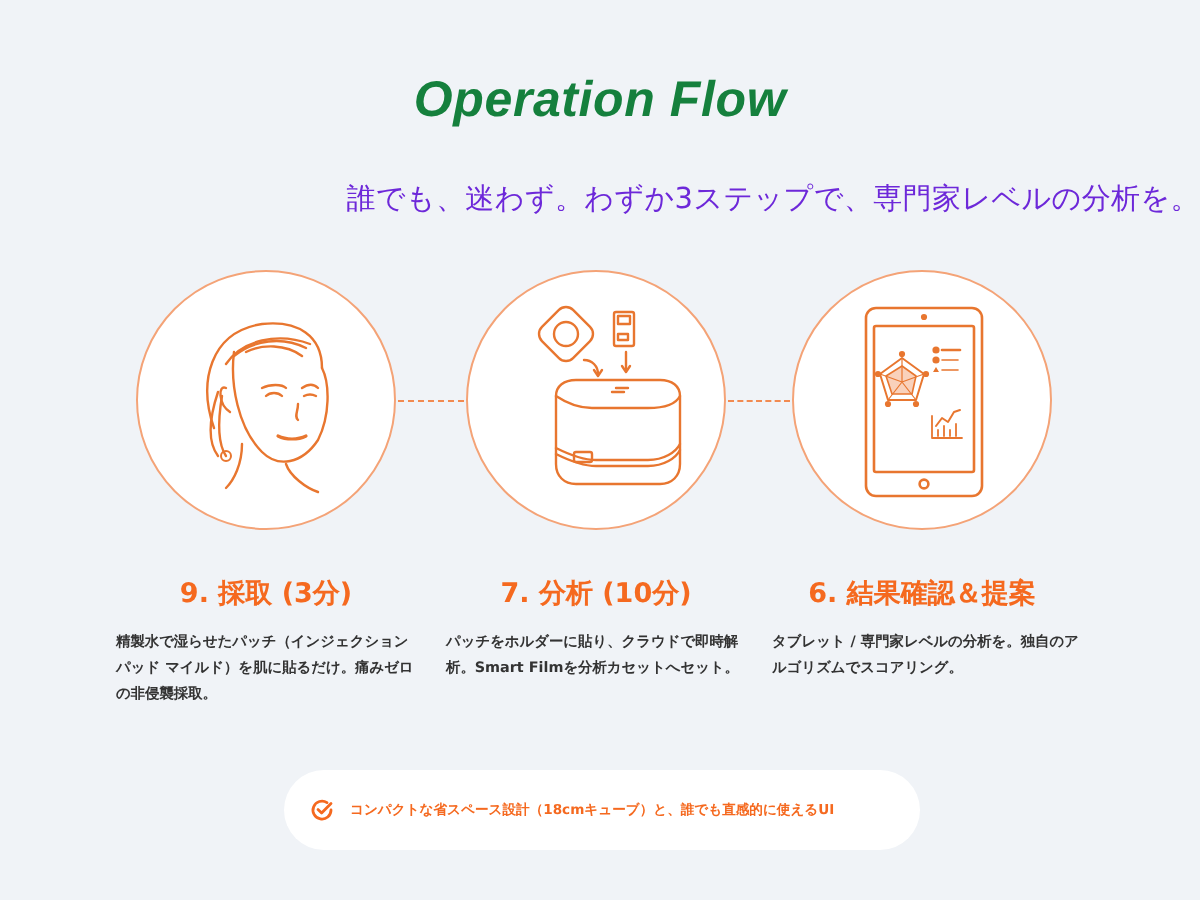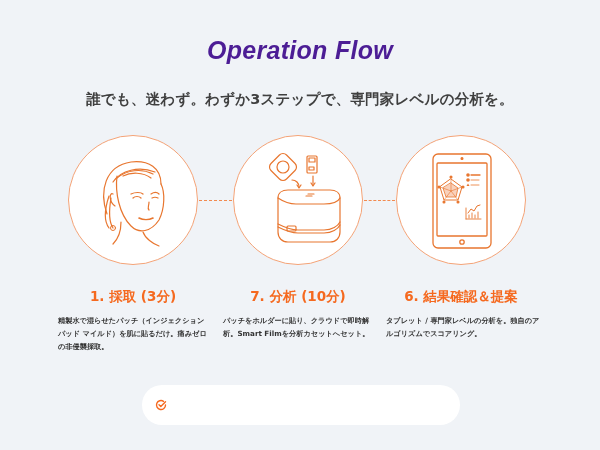--- a/index.html
+++ b/index.html
@@ -8,27 +8,27 @@
       background: #f0f3f7;
       font-family: "DejaVu Sans", "Liberation Sans", sans-serif;
       position: relative;
       color: #222;
     }
     .title {
       position: absolute; left: 0; right: 0; top: 36px;
       text-align: center;
       font-family: "Liberation Sans", sans-serif;
       font-weight: bold; font-style: italic;
-      font-size: 25px; color: #4c1d95;
+      font-size: 25px; color: #15803d;
       letter-spacing: 0.3px;
     }
     .subtitle {
       position: absolute; left: 0; right: 0; top: 90px;
-      text-align: center;
-      font-weight: bold; font-size: 14.5px; color: #404040;
+      text-align: right;
+      font-weight: normal; font-size: 14.5px; color: #6d28d9;
       letter-spacing: 0.2px;
     }
     .circle {
       position: absolute; top: 135px;
       width: 130px; height: 130px; border-radius: 50%;
       background: #fff;
       border: 1.3px solid #f4a377;
     }
     .c1 { left: 68px; }
     .c2 { left: 233px; }
@@ -151,26 +151,27 @@
     <path d="M74 44 L82 44" stroke-width="0.8"></path>
     <path d="M69.5 50 L71 47.5 L72.5 50 Z" fill="#e8762f" stroke="none"></path>
     <path d="M74 49 L82 49" stroke-width="0.8"></path>
 
     <path d="M69 83 L69 72 M69 83 L84 83" stroke-width="0.9"></path>
     <path d="M72 82 L72 79 M75 82 L75 77 M78 82 L78 79 M81 82 L81 76" stroke-width="0.9"></path>
     <path d="M71 77 L74 73 L77 75 L80 70 L83 69" stroke-width="1"></path>
   </svg>
 </div>
 
-<div class="step-title s1">1. 採取 (3分)</div>
+<div class="step-title s1">9. 採取 (3分)</div>
 <div class="step-title s2">7. 分析 (10分)</div>
 <div class="step-title s3">6. 結果確認＆提案</div>
 
 <div class="step-desc t1">精製水で湿らせたパッチ（インジェクションパッド マイルド）を肌に貼るだけ。痛みゼロの非侵襲採取。</div>
 <div class="step-desc t2">パッチをホルダーに貼り、クラウドで即時解析。Smart Filmを分析カセットへセット。</div>
 <div class="step-desc t3">タブレット / 専門家レベルの分析を。独自のアルゴリズムでスコアリング。</div>
 
 <div class="pill">
   <svg width="12" height="12" viewBox="0 0 12 12" fill="none" stroke="#f5691f" stroke-width="1.4" stroke-linecap="round" stroke-linejoin="round">
     <path d="M10.5 6 A4.5 4.5 0 1 1 8.5 2.3"></path>
     <path d="M4 5.8 L5.8 7.5 L10.5 2.8"></path>
   </svg>
+  <span class="pill-text">コンパクトな省スペース設計（18cmキューブ）と、誰でも直感的に使えるUI</span>
 </div>
 
 </body></html>

